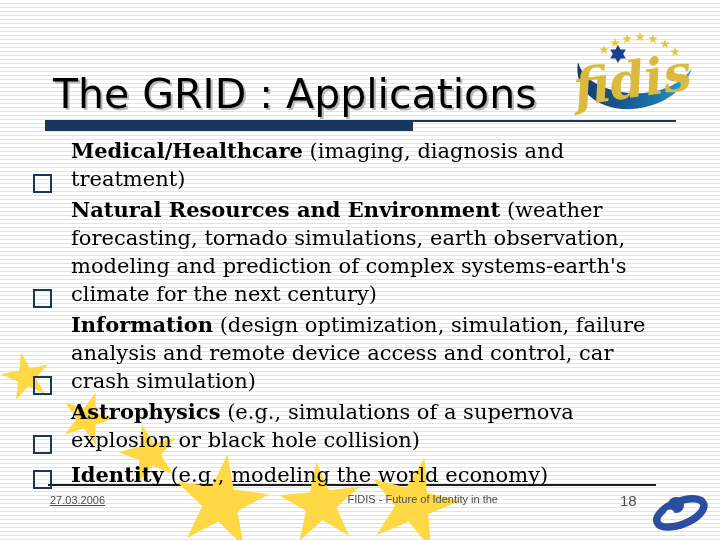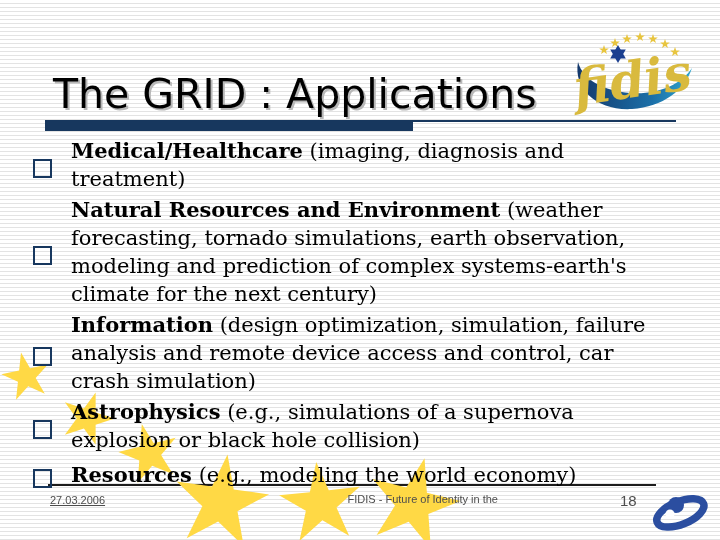--- a/index.html
+++ b/index.html
@@ -9,21 +9,21 @@
     font-family:"Liberation Sans",sans-serif;
   }
   .title{
     position:absolute;left:53px;top:70px;width:560px;
     font-family:"DejaVu Sans","Liberation Sans",sans-serif;
     font-size:41px;color:#000;text-shadow:2px 2px 0 #b8b8b8;white-space:nowrap;
   }
   .title-rule-thin{position:absolute;left:45px;top:120px;width:631px;height:2px;background:#17375E;}
   .title-rule-bar{position:absolute;left:45px;top:120px;width:368px;height:11px;background:#17375E;}
   .bullets{position:absolute;left:30px;top:137px;width:650px;z-index:3;}
-  .bullet-item{display:flex;align-items:center;margin-bottom:3px;}
+  .bullet-item{display:flex;align-items:flex-end;margin-bottom:3px;}
   .bullet-item.last{margin-top:7px;}
   .bullet-box{
     flex:0 0 auto;width:15px;height:15px;border:2px solid #17375E;
     margin:6px 19px 0 3px;background:transparent;
   }
   .bullet-text{
     width:600px;font-family:"DejaVu Serif","Liberation Serif",serif;
     font-size:21px;line-height:28px;color:#000;
   }
   .bullet-text b{font-weight:bold;}
@@ -110,21 +110,21 @@
     <div class="bullet-item">
       <span class="bullet-box"></span>
       <span class="bullet-text"><b>Information</b><span> (design optimization, simulation, failure analysis and remote device access and control, car crash simulation)</span></span>
     </div>
     <div class="bullet-item">
       <span class="bullet-box"></span>
       <span class="bullet-text"><b>Astrophysics</b><span> (e.g., simulations of a supernova explosion or black hole collision)</span></span>
     </div>
     <div class="bullet-item last">
       <span class="bullet-box"></span>
-      <span class="bullet-text"><b>Resources</b><span> (e.g., modeling the world economy)</span></span>
+      <span class="bullet-text"><b>Identity</b><span> (e.g., modeling the world economy)</span></span>
     </div>
   </div>
 
   <div class="footer-line"></div>
   <div class="footer-date">27.03.2006</div>
   <div class="footer-center">
     <div>FIDIS - Future of Identity in the</div>
   </div>
   <div class="footer-page">18</div>
 

